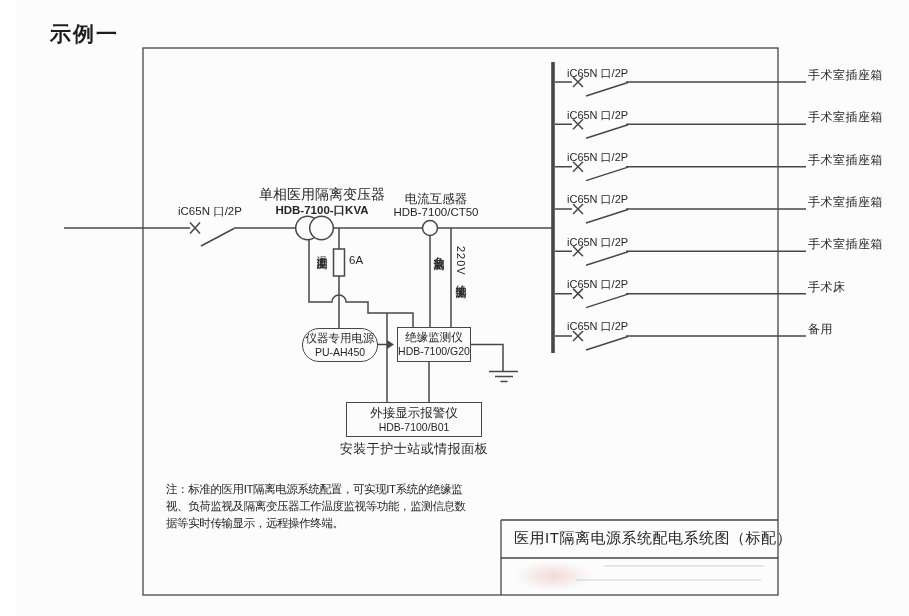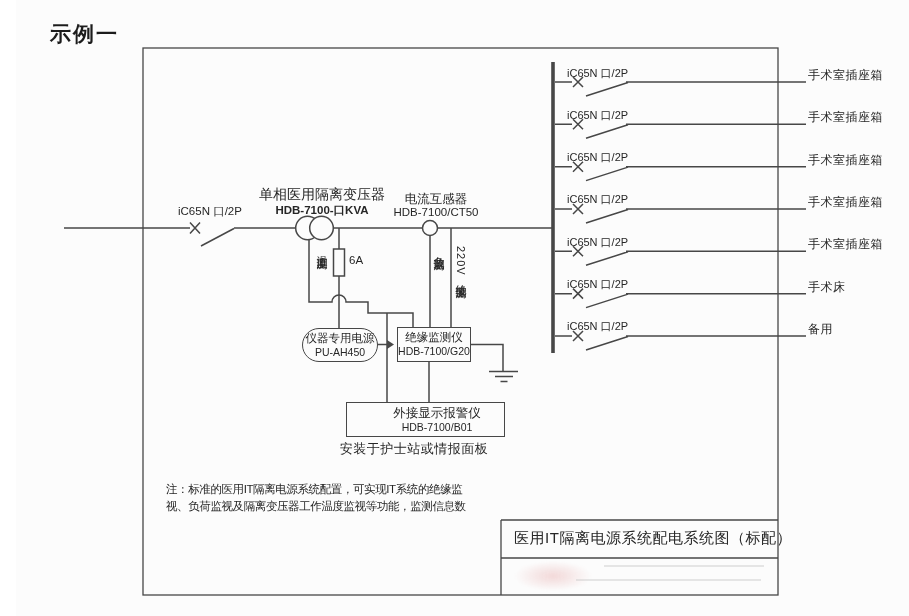--- a/index.html
+++ b/index.html
@@ -33,21 +33,21 @@
   .v-temp{left:300px;top:247px;}
   .v-load{left:417px;top:248px;}
   .v-ins{left:439px;top:246px;}
   .dev-box{
     position:absolute;border:1.5px solid var(--line);background:var(--bg);
     display:flex;flex-direction:column;align-items:center;justify-content:center;
     text-align:center;line-height:1.2;
   }
   .box-instr{left:286px;top:328px;width:74px;height:32px;border-radius:17px;}
   .box-insmon{left:381px;top:327px;width:72px;height:33px;}
-  .box-alarm{left:330px;top:402px;width:134px;height:33px;padding-left:23px;}
+  .box-alarm{left:330px;top:402px;width:134px;height:33px;}
   .dev-name{font-size:11.5px;}
   .dev-model{font-size:10.5px;}
   .box-alarm .dev-name{font-size:12.5px;}
   .alarm-caption{left:398px;top:442px;font-size:13px;transform:translateX(-50%);letter-spacing:0.5px;}
   .branch-breaker-label{position:absolute;font-size:11px;white-space:nowrap;}
   .branch-load-label{position:absolute;font-size:12px;white-space:nowrap;letter-spacing:0.5px;}
   .note{position:absolute;left:150px;top:481px;font-size:11.5px;line-height:17px;letter-spacing:-0.4px;}
   .note div{white-space:nowrap;}
   .tb-title{left:637px;top:529px;font-size:15px;font-weight:500;transform:translateX(-50%);letter-spacing:0.5px;}
   .wm-blob{position:absolute;left:498px;top:561px;width:78px;height:30px;border-radius:50%;
@@ -150,20 +150,21 @@
       <div class="branch-load-label" style="left: 792px; top: 236.32px;">手术室插座箱</div>
       <div class="branch-breaker-label" style="left: 551px; top: 277.15px;">iC65N 口/2P</div>
       <div class="branch-load-label" style="left: 792px; top: 278.65px;">手术床</div>
       <div class="branch-breaker-label" style="left: 551px; top: 319.48px;">iC65N 口/2P</div>
       <div class="branch-load-label" style="left: 792px; top: 320.98px;">备用</div>
     </div>
 
   <div class="note">
     <div>注：标准的医用IT隔离电源系统配置，可实现IT系统的绝缘监</div>
     <div>视、负荷监视及隔离变压器工作温度监视等功能，监测信息数</div>
+    <div>据等实时传输显示，远程操作终端。</div>
   </div>
 
   <div class="lbl tb-title">医用IT隔离电源系统配电系统图（标配）</div>
   <div class="wm-blob"></div>
   <div class="wm-streak wm-s1"></div>
   <div class="wm-streak wm-s2"></div>
 
 </div>
 
 </body></html>

